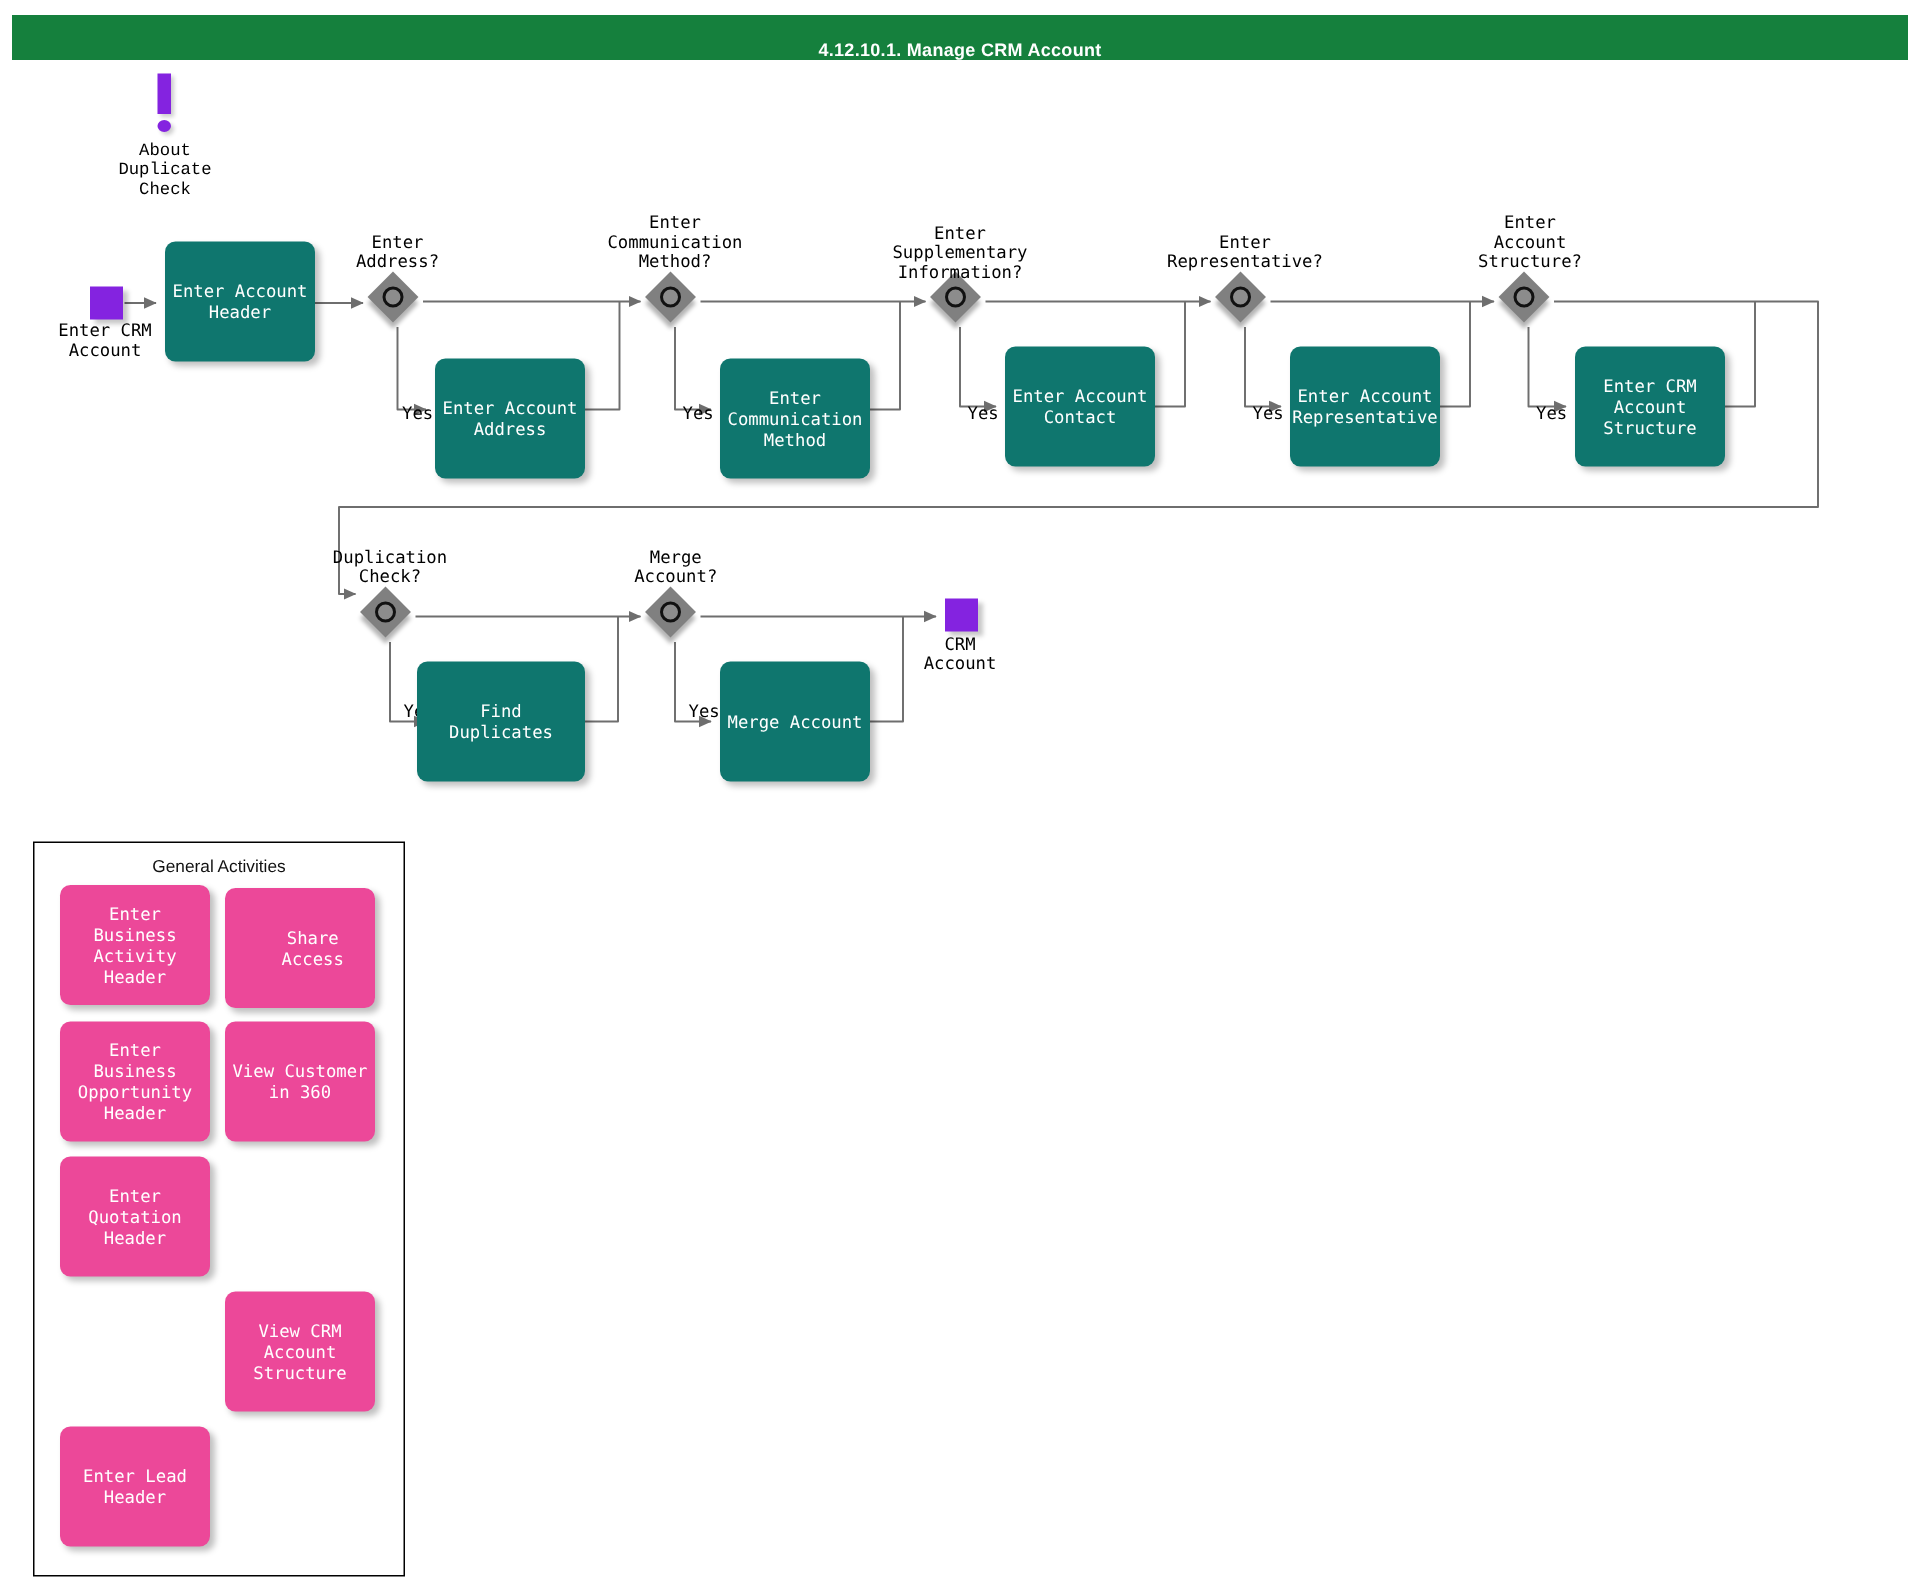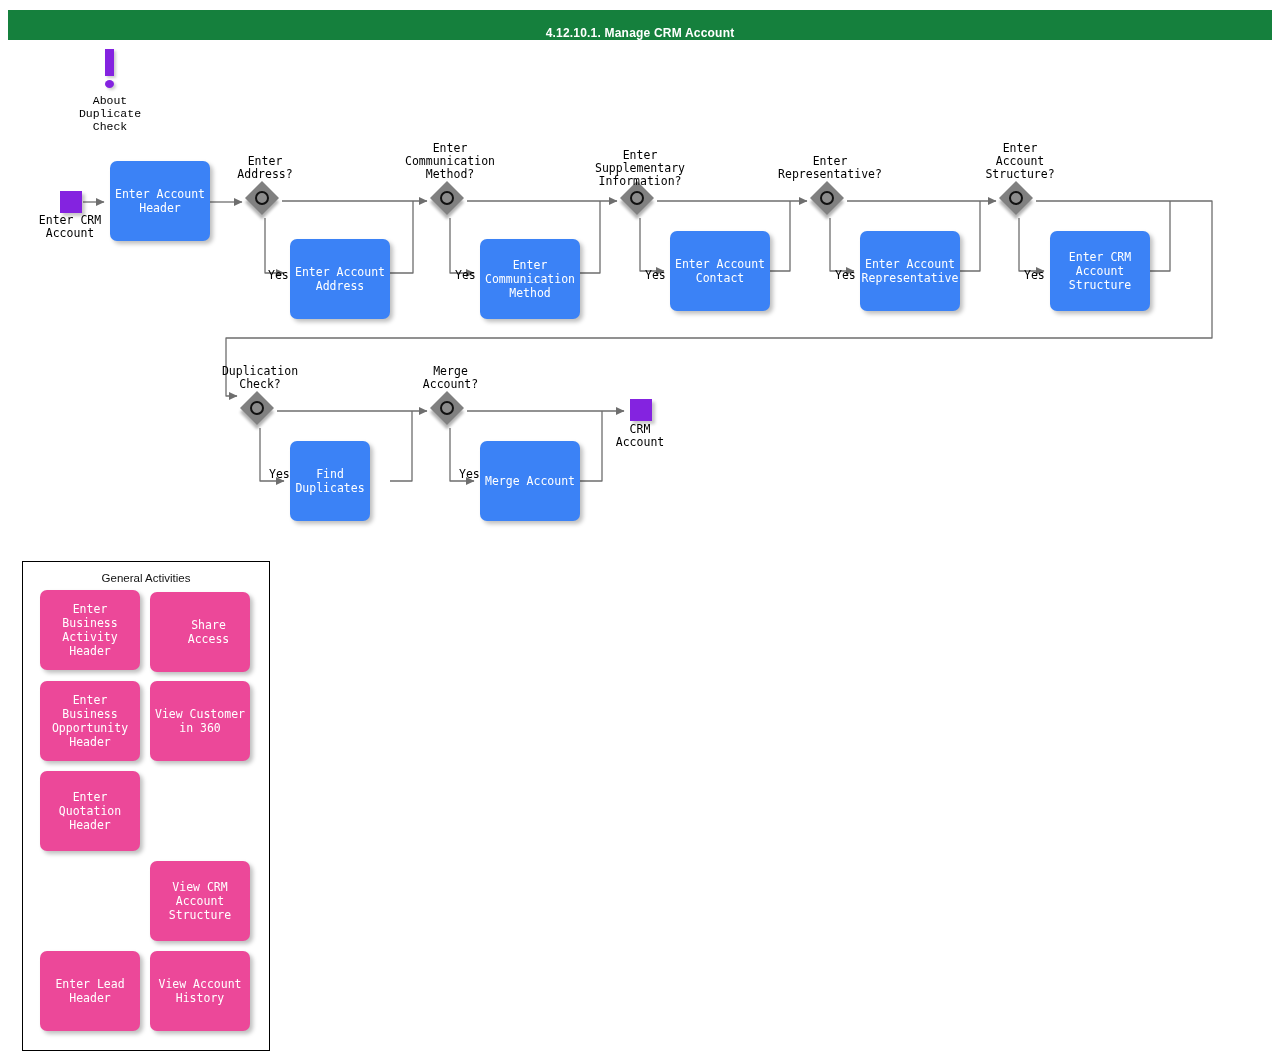--- a/index.html
+++ b/index.html
@@ -10,21 +10,21 @@
   #titlebar{position:absolute;left:8px;top:10px;width:1264px;height:30px;
             background:#15803d;display:flex;align-items:flex-end;justify-content:center;}
   #titlebar .t{color:#ffffff;font-size:12px;font-weight:bold;
                font-family:"Liberation Sans",sans-serif;letter-spacing:.2px;}
 
   
   #canvas{position:absolute;left:0;top:0;width:1280px;height:1060px;}
   #wires{position:absolute;left:0;top:0;width:1280px;height:1060px;pointer-events:none;}
 
   
-  .task{position:absolute;background:#3b82f6;border-radius:7px;
+  .task{position:absolute;background:#0f766e;border-radius:7px;
         box-shadow:3px 3px 4px rgba(0,0,0,.25);
         display:flex;align-items:center;justify-content:center;text-align:center;
         color:#ffffff;font-family:"DejaVu Sans Mono","Liberation Mono",monospace;
         font-size:11.5px;line-height:14px;padding:2px 5px;box-sizing:border-box;
         white-space:pre-line;}
 
   
   .gw{position:absolute;width:34px;height:34px;}
   .gw .dia{position:absolute;left:2px;top:2px;width:24px;height:24px;
            background:#808080;transform:rotate(45deg);
@@ -203,37 +203,35 @@
   <div class="task" style="left:480px;top:239px;width:100px;height:80px;">Enter
 Communication
 Method</div>
   <div class="task" style="left:670px;top:231px;width:100px;height:80px;">Enter Account
 Contact</div>
   <div class="task" style="left:860px;top:231px;width:100px;height:80px;">Enter Account
 Representative</div>
   <div class="task" style="left:1050px;top:231px;width:100px;height:80px;">Enter CRM
 Account
 Structure</div>
-  <div class="task" style="left:290px;top:441px;width:80px;height:80px;">Find Duplicates</div>
+  <div class="task" style="left:278px;top:441px;width:112px;height:80px;">Find Duplicates</div>
   <div class="task" style="left:480px;top:441px;width:100px;height:80px;">Merge Account</div>
 
   <div id="legend">
     <div class="ltitle">General Activities</div>
   </div>
   <div class="lbox" style="left:40px;top:590px;">Enter Business
 Activity Header</div>
   <div class="lbox" style="left:150px;top:592px;padding-left:20px;">Share Access</div>
   <div class="lbox" style="left:40px;top:681px;">Enter Business
 Opportunity
 Header</div>
   <div class="lbox" style="left:150px;top:681px;">View Customer
 in 360</div>
   <div class="lbox" style="left:40px;top:771px;">Enter Quotation
 Header</div>
   <div class="lbox" style="left:150px;top:861px;">View CRM
 Account
 Structure</div>
   <div class="lbox" style="left:40px;top:951px;">Enter Lead
 Header</div>
-  <div class="lbox" style="left:150px;top:951px;">View Account
-History</div>
 
 </div>
 
 </body></html>

